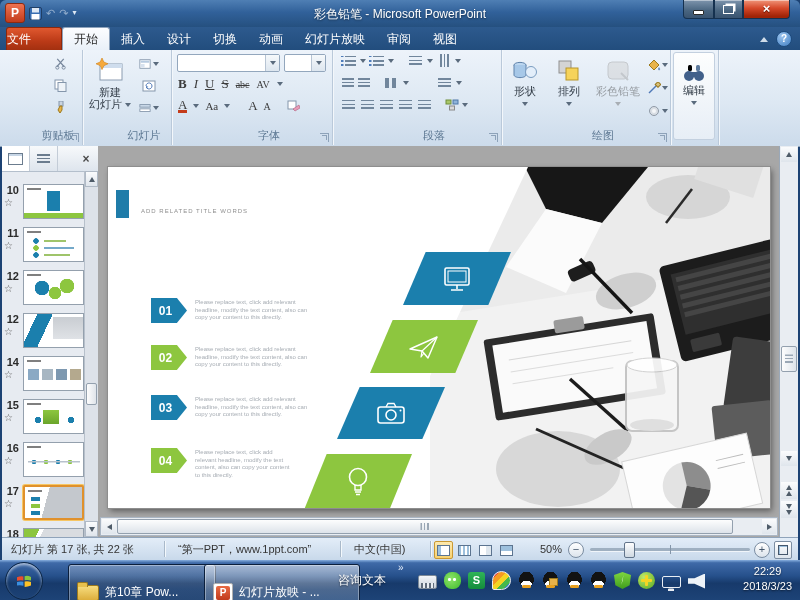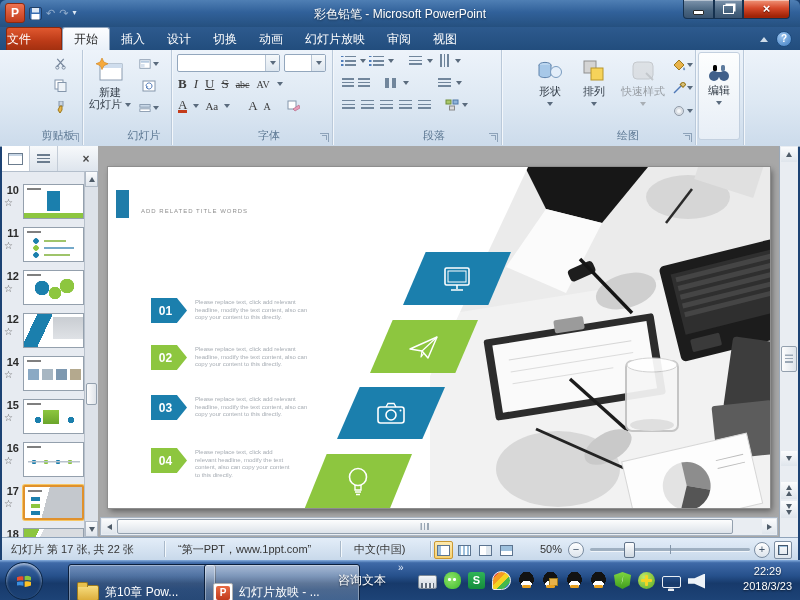--- a/index.html
+++ b/index.html
@@ -440,21 +440,21 @@
             <rect x="1" y="1" width="5" height="4" fill="#a9c76a" stroke="#6f8f3a"></rect>
             <rect x="8" y="1" width="5" height="4" fill="#8fb3d9" stroke="#4f79a8"></rect>
             <rect x="4.5" y="7" width="5" height="4" fill="#d9d9d9" stroke="#8a8a8a"></rect>
           </svg>
           <span class="dda"></span>
       </div>
       <div class="glabel">段落</div>
       <div class="launcher"></div>
     </div>
 
-    <div class="rgroup" style="width:168px;margin-left:25px;">
+    <div class="rgroup" style="width:168px;">
       <div class="bigbtn" style="left:2px;width:42px;">
         <div style="margin-top:7px;display:flex;justify-content:center;">
           <svg width="26" height="24" viewBox="0 0 26 24">
               <ellipse cx="8" cy="6" rx="6" ry="2.6" fill="#bcd6ef" stroke="#5e82ab"></ellipse>
               <path d="M2 6v10c0 1.4 2.7 2.6 6 2.6s6-1.2 6-2.6V6" fill="#a7c8e8" stroke="#5e82ab"></path>
               <circle cx="19" cy="13" r="5.5" fill="#e3eefa" stroke="#7a9cc0"></circle>
             </svg>
         </div>
         <div class="blabel">形状</div>
         <div class="dda"></div>
@@ -469,21 +469,21 @@
         <div class="blabel">排列</div>
         <div class="dda"></div>
       </div>
       <div class="bigbtn disabled" style="left:90px;width:52px;">
         <div style="margin-top:7px;display:flex;justify-content:center;">
           <svg width="26" height="24" viewBox="0 0 26 24">
               <rect x="3" y="3" width="20" height="17" rx="4" fill="#cfcfcf" stroke="#9a9a9a"></rect>
               <path d="M16 14 l7 7" stroke="#9a9a9a" stroke-width="2"></path>
             </svg>
         </div>
-        <div class="blabel">快速样式</div>
+        <div class="blabel">彩色铅笔</div>
         <div class="dda"></div>
       </div>
       <div class="smallcol" style="left:146px;top:6px;gap:6px;">
         <div class="sbtn">
           <svg width="13" height="12" viewBox="0 0 13 12">
               <path d="M6 1 L11 6 L6 11 L1 6 Z" fill="#e8b34a" stroke="#9c7a1e"></path>
               <path d="M11 8c1 1.4 1.6 2.4.8 3.1-.7.6-1.6 0-1.9-1.1z" fill="#6f95c4"></path>
             </svg>
           <span class="dda" style="margin-left:1px;"></span>
         </div>

